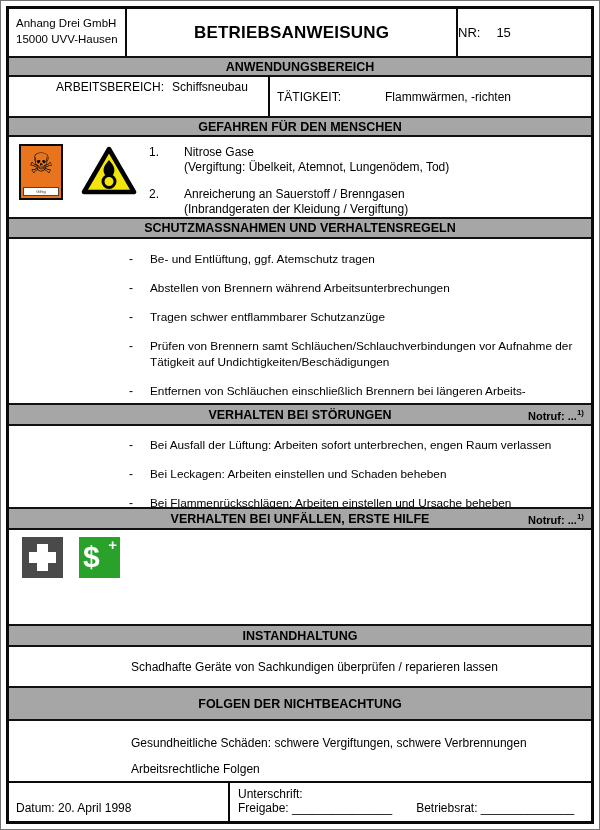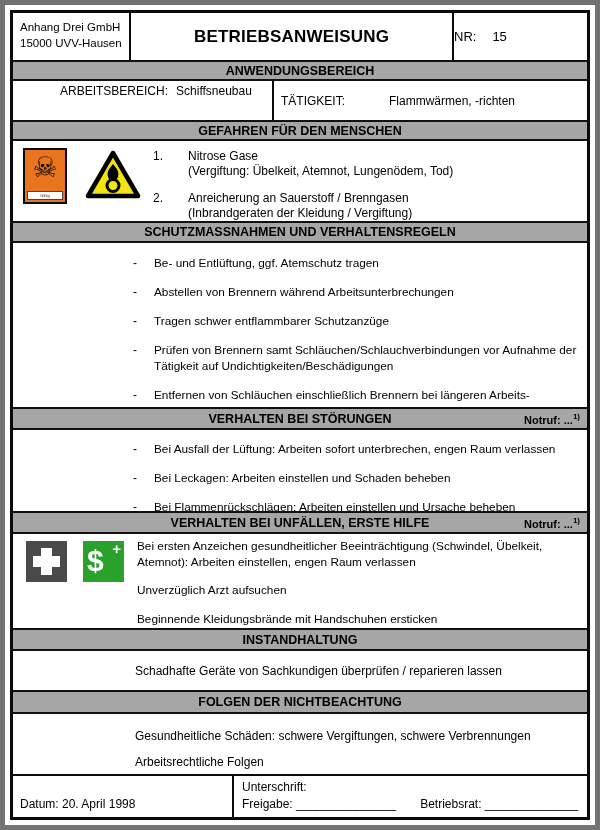--- a/index.html
+++ b/index.html
@@ -1,34 +1,34 @@
 <!DOCTYPE html>
 <html><head>
 <meta charset="utf-8">
 <style>
   * { margin:0; padding:0; box-sizing:border-box; }
   html,body { width:600px; height:830px; background:#fff; }
   body { font-family:"Liberation Sans", sans-serif; color:#000; position:relative; }
-  .page { width:600px; height:830px; border:5px solid #737373; position:relative; background:#fff; }
+  .page { width:600px; height:830px; border:1px solid #737373; position:relative; background:#fff; }
   .doc { position:absolute; left:5px; top:5px; right:5px; bottom:5px; border:3px solid #0a0a0a;
          display:flex; flex-direction:column; background:#fff; }
 
   
   .hdr { height:47px; display:flex; }
   .c1 { width:118px; border-right:2px solid #0a0a0a; padding:6px 6px 0 7px; font-size:11.5px; line-height:16px; }
   .c2 { flex:1; border-right:2px solid #0a0a0a; display:flex; align-items:center; justify-content:center;
         font-weight:bold; font-size:17px; letter-spacing:0.2px; }
   .c3 { width:133px; display:flex; align-items:center; font-size:13px; }
   .c3 .nrv { margin-left:16px; }
 
   
   .band { background:#a6a6a6; border-top:2px solid #111; border-bottom:2px solid #111;
           display:flex; align-items:center; justify-content:center; font-weight:bold; font-size:12.5px;
           position:relative; flex:0 0 auto; }
-  .h21 { height:21px; } .h22 { height:22px; } .h23 { height:23px; } .h24 { height:24px; }
+  .h21 { height:21px; } .h22 { height:22px; } .h23 { height:23px; } .h24 { height:35px; }
   .notruf { position:absolute; right:7px; top:50%; transform:translateY(-50%); font-size:11px; font-weight:bold; }
   .notruf sup { font-size:8px; }
 
   
   .anw { height:39px; display:flex; font-size:12px; }
   .a-left { width:221px; border-right:2px solid #0a0a0a; padding:3px 0 0 7px;margin-left:40px; }
   .a-left .lab { margin-right:8px; }
   .a-right { flex:1; display:flex; flex-direction:column; }
   .a-row { flex:1; display:flex; align-items:center; padding-left:7px; }
   .a-row.first { border-bottom:1px solid #0a0a0a; }
@@ -191,25 +191,20 @@
     <div class="band h23">
       <span>VERHALTEN BEI UNFÄLLEN, ERSTE HILFE</span>
       <span class="notruf"><span>Notruf: ...</span><sup>1)</sup></span>
     </div>
     <div class="unf">
       <div class="fa"></div>
       <div class="doc-icon">
         <span class="dollar">$</span>
         <span class="plus">+</span>
       </div>
-      <div class="unf-text">
-        <div class="p1">Bei ersten Anzeichen gesundheitlicher Beeinträchtigung (Schwindel, Übelkeit, Atemnot): Arbeiten einstellen, engen Raum verlassen</div>
-        <div class="p2">Unverzüglich Arzt aufsuchen</div>
-        <div class="p3">Beginnende Kleidungsbrände mit Handschuhen ersticken</div>
-      </div>
     </div>
 
     <div class="band h23">
       <span>INSTANDHALTUNG</span>
     </div>
     <div class="ins">
       <span>Schadhafte Geräte von Sachkundigen überprüfen / reparieren lassen</span>
     </div>
 
     <div class="band h24">

